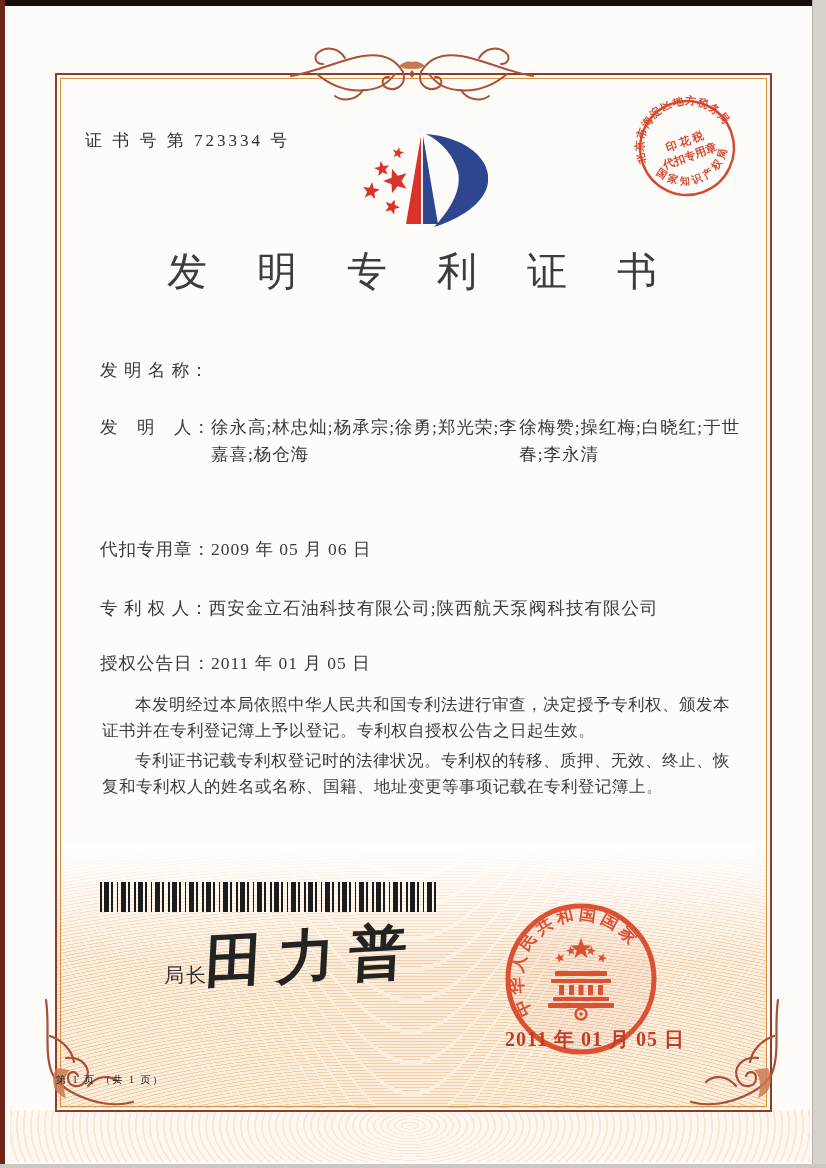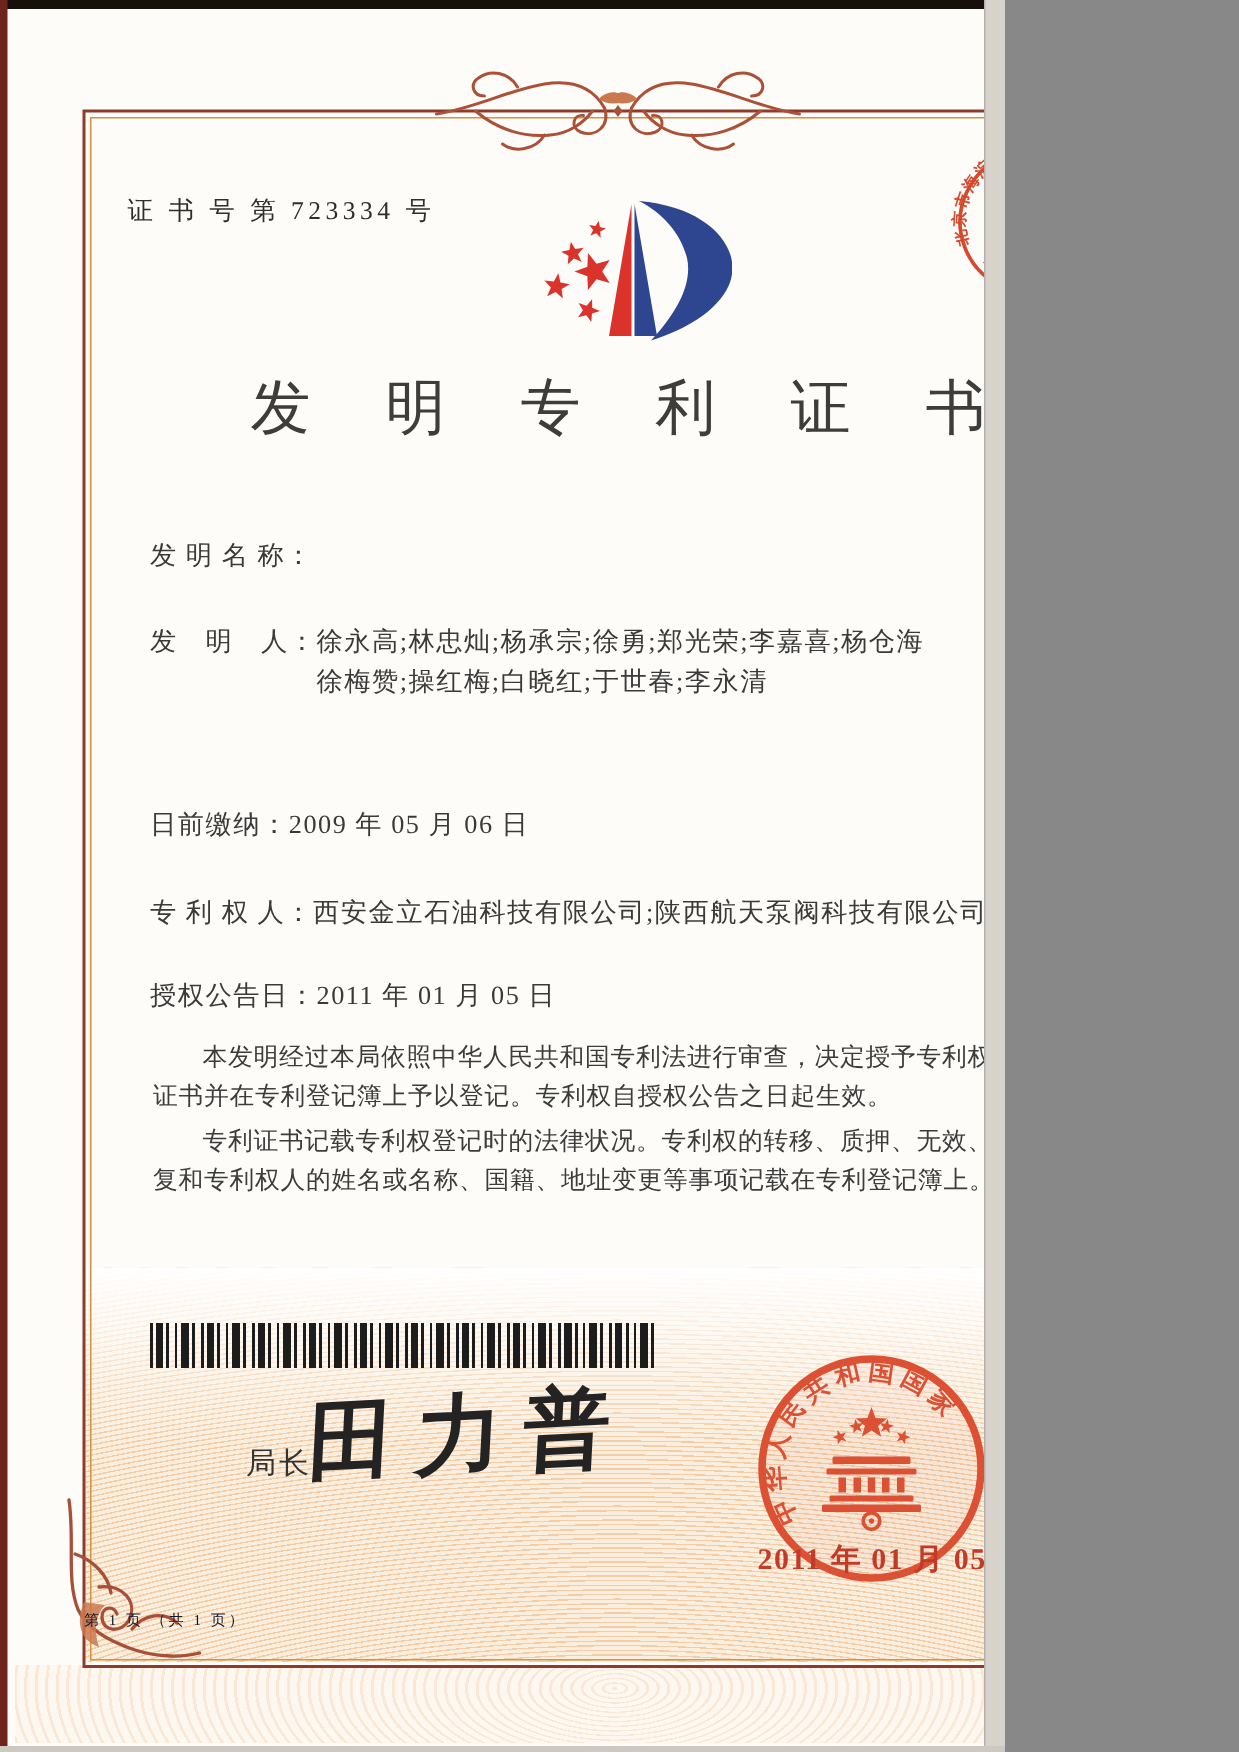--- a/index.html
+++ b/index.html
@@ -1,17 +1,17 @@
 <!DOCTYPE html>
 <html><head>
 <meta charset="utf-8">
 <style>
   html,body{margin:0;padding:0;background:#888;}
   .page{
-    position:relative; width:670px; height:1168px; overflow:hidden;
+    position:relative; width:826px; height:1168px; overflow:hidden;
     background:#fdfcf8;
     font-family:"Liberation Serif","DejaVu Serif",serif;
     color:#3c3c3c;
   }
   
   .edge-top{position:absolute;left:0;top:0;width:826px;height:6px;background:#17100a;}
   .edge-left{position:absolute;left:0;top:0;width:5px;height:1168px;background:#6e241d;}
   .edge-right{position:absolute;right:0;top:0;width:13px;height:1168px;background:#d7d3cc;border-left:1px solid #b7b1a9;}
   .edge-bottom{position:absolute;left:0;bottom:0;width:826px;height:4px;background:#cdc8c0;}
 
@@ -38,21 +38,21 @@
   .logo{position:absolute;left:338px;top:128px;width:150px;height:106px;}
 
   .title{
     position:absolute;left:56px;top:244px;width:712px;margin:0;
     text-align:center;font-size:40px;font-weight:500;color:#3e3d3b;
     letter-spacing:20px;padding-left:20px;box-sizing:border-box;
   }
 
   .field{position:absolute;left:100px;width:648px;display:flex;font-size:17.5px;color:#3a3a3a;letter-spacing:1px;line-height:27px;}
   .flabel{flex:none;white-space:pre;}
-  .fvalues{display:flex;flex-direction:column;}
+  .fvalues{display:flex;flex-direction:row;}
 
   .paragraphs{position:absolute;left:98px;top:688px;width:642px;}
   .paragraphs p{margin:4px;font-size:16.5px;line-height:25.5px;letter-spacing:.5px;color:#3c3c3c;text-indent:2em;}
   .paragraphs p + p{margin-top:5px;}
 
   .barcode{
     position:absolute;left:100px;top:882px;width:337px;height:30px;
     background:repeating-linear-gradient(90deg,
       #1c1c1c 0 2px,  transparent 2px 4px,
       #1c1c1c 4px 9px, transparent 9px 11px,
@@ -166,21 +166,21 @@
   <div class="field" style="top:414px">
     <span class="flabel">发　明　人：</span>
     <span class="fvalues">
       <span>徐永高;林忠灿;杨承宗;徐勇;郑光荣;李嘉喜;杨仓海</span>
       <span>徐梅赞;操红梅;白晓红;于世春;李永清</span>
     </span>
   </div>
 
 
   <div class="field" style="top:536px">
-    <span class="flabel">日前缴纳：</span>
+    <span class="flabel">代扣专用章：</span>
     <span class="fvalue">2009 年 05 月 06 日</span>
   </div>
 
   <div class="field" style="top:595px">
     <span class="flabel">专 利 权 人：</span>
     <span class="fvalue">西安金立石油科技有限公司;陕西航天泵阀科技有限公司</span>
   </div>
 
   <div class="field" style="top:650px">
     <span class="flabel">授权公告日：</span>

